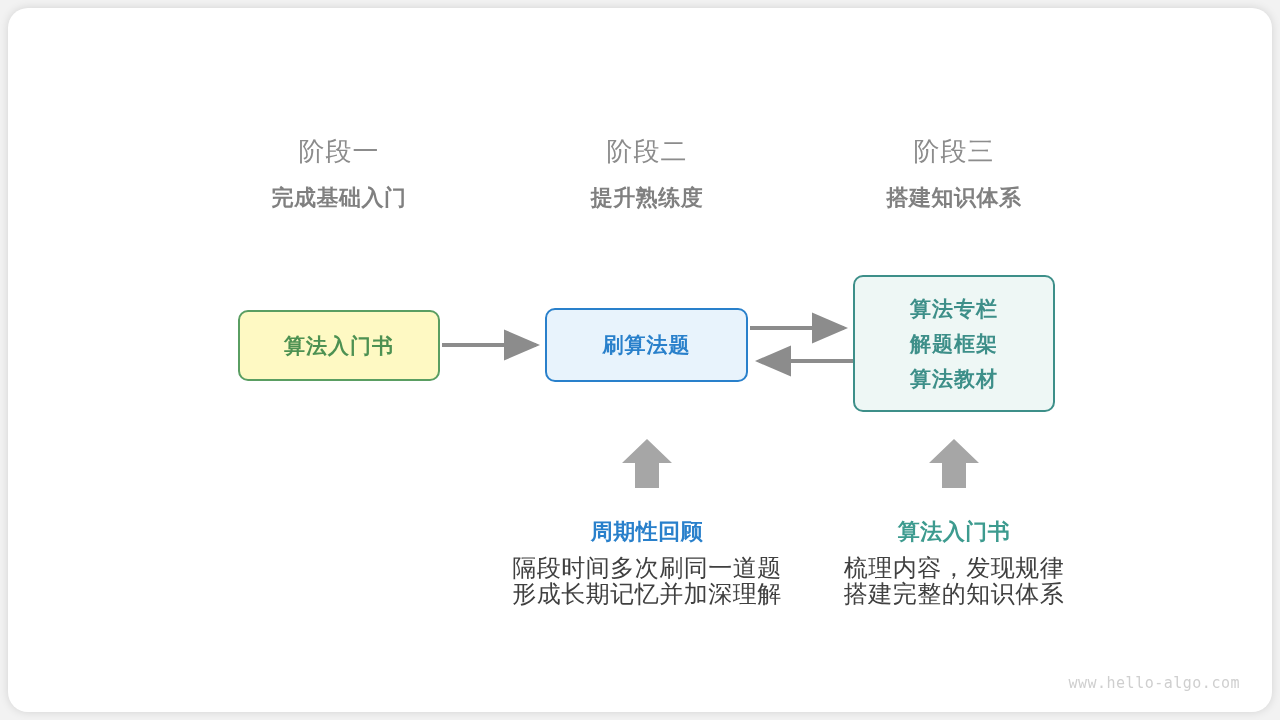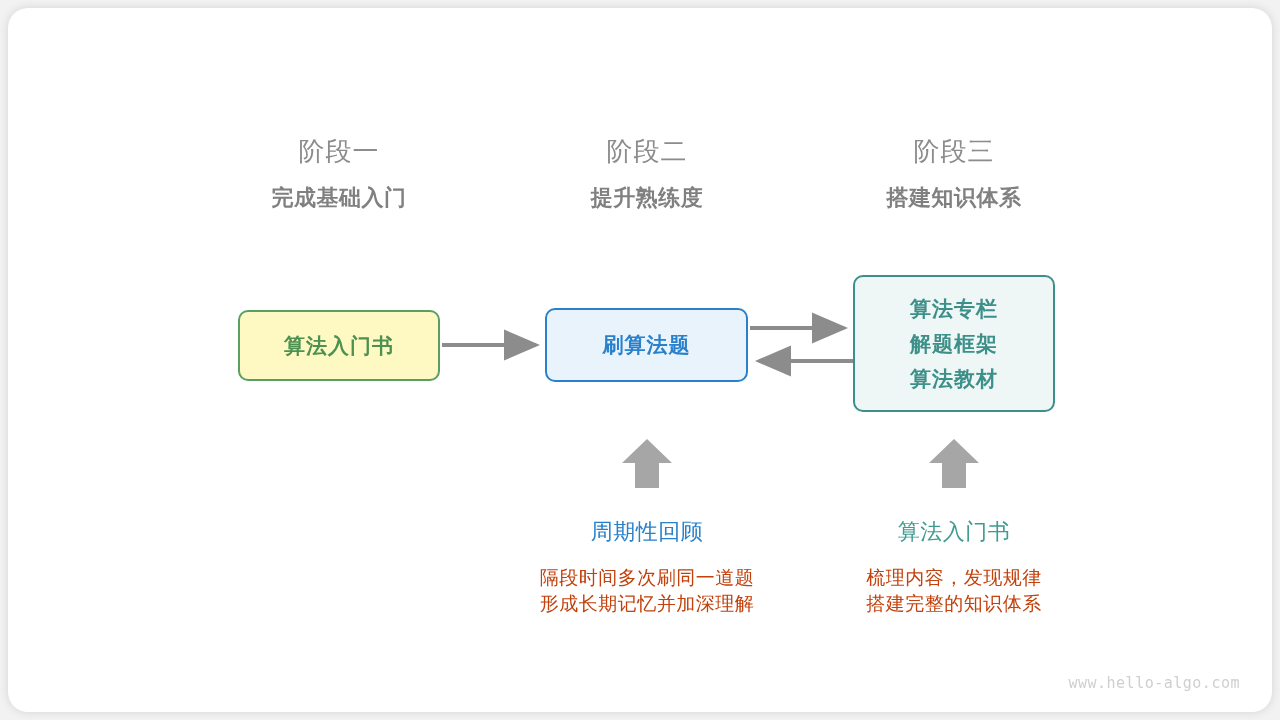--- a/index.html
+++ b/index.html
@@ -99,30 +99,30 @@
 
   
   .note {
     position: absolute;
     width: 300px;
     text-align: center;
   }
   .note .note-title {
     display: block;
     font-size: 22px;
-    font-weight: normal;
+    font-weight: bold;
     line-height: 30px;
     letter-spacing: 0.5px;
   }
   .note .note-body {
     display: block;
-    font-size: 19px;
-    color: #c2410c;
+    font-size: 24px;
+    color: #404040;
     line-height: 26px;
-    margin-top: 18px;
+    margin-top: 8px;
     letter-spacing: 0.5px;
   }
   #note-review { left: 489px; top: 509px; }
   #note-review .note-title { color: #2980cb; }
   #note-summary { left: 796px; top: 509px; }
   #note-summary .note-title { color: #3d9b8f; }
 
   
   #watermark {
     position: absolute;

